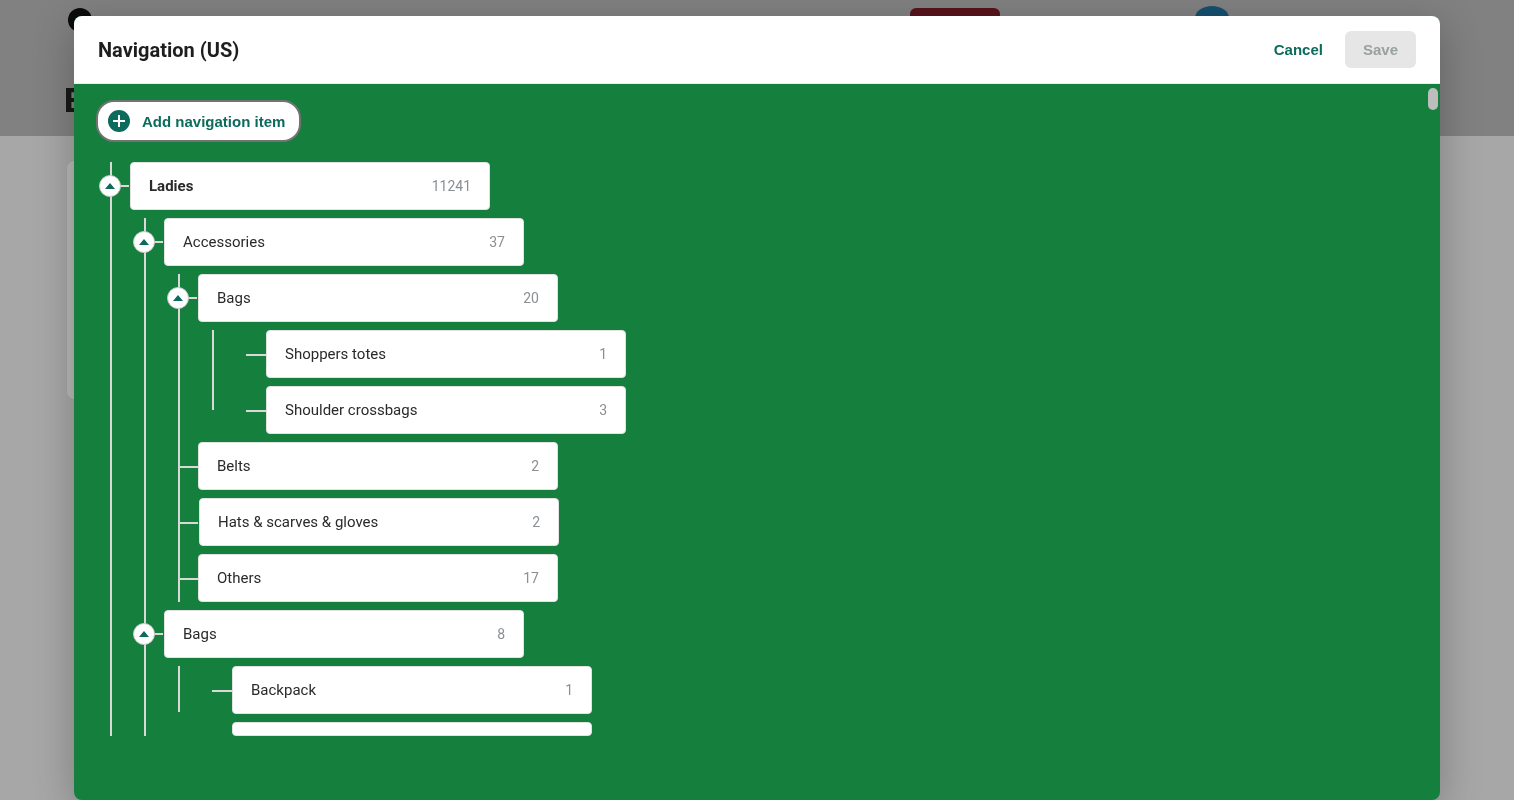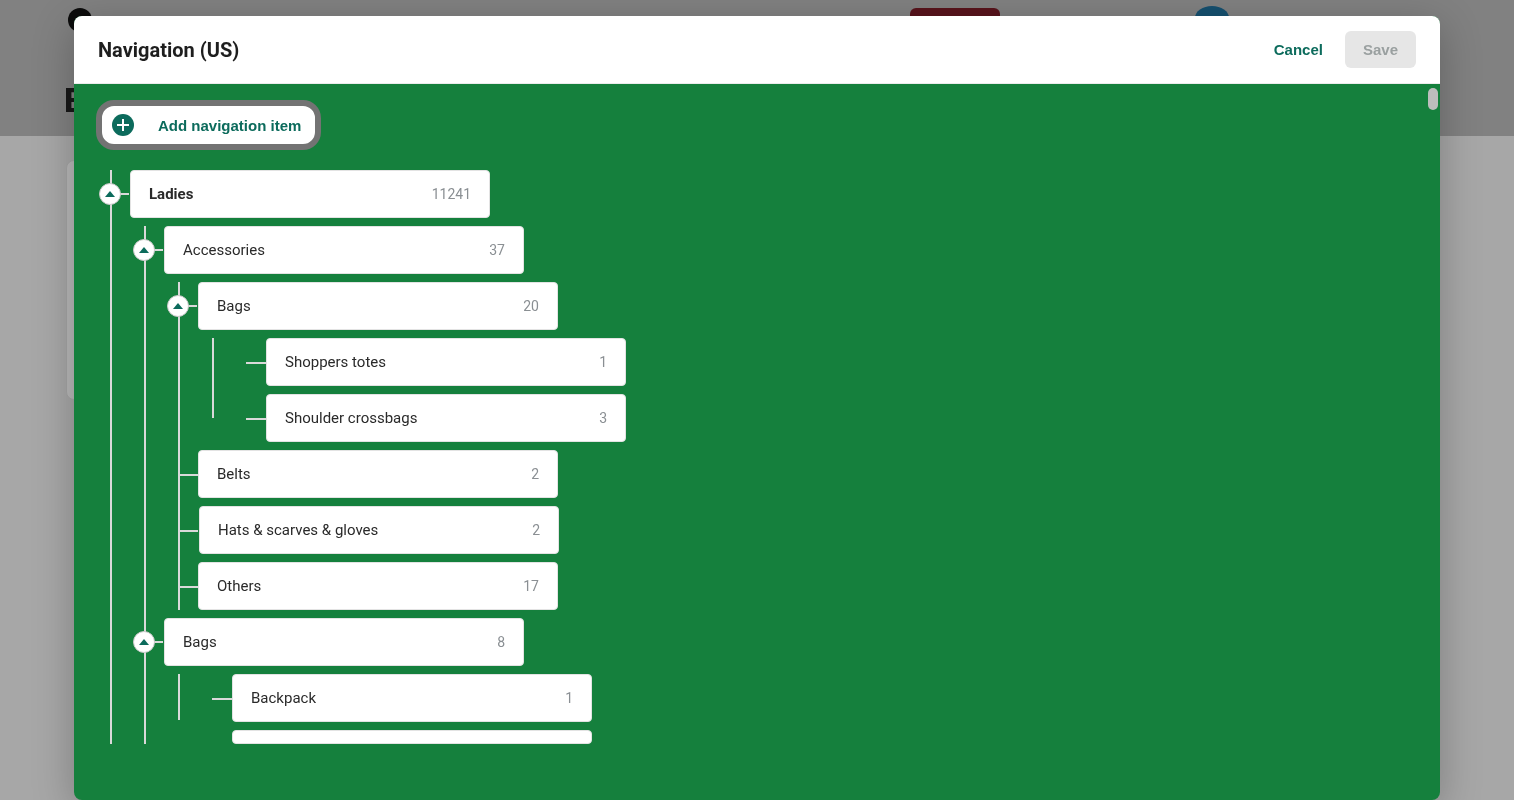--- a/index.html
+++ b/index.html
@@ -36,22 +36,22 @@
   .modal-title { font-size: 20px; font-weight: 700; color: #1e1e1e; }
   .modal-actions { display: flex; align-items: center; gap: 22px; }
   .btn-cancel { color: #0c6b5c; font-weight: 600; font-size: 15px; cursor: pointer; background: none; border: none; }
   .btn-save { background: #e6e6e6; color: #9aa0a0; border: none; border-radius: 6px; padding: 10px 18px; font-weight: 600; font-size: 15px; cursor: not-allowed; }
 
   .modal-body { position: relative; padding: 16px 22px 0 22px; height: calc(100% - 68px); overflow: hidden; }
 
   .scroll-indicator { position: absolute; right: 2px; top: 4px; width: 10px; height: 22px; background: #bdbdbd; border-radius: 5px; }
 
   .add-btn {
-    display: inline-flex; align-items: center; gap: 24px;
-    background: #ffffff; border: 6px solid #737373; border-radius: 18px;
+    display: inline-flex; align-items: center; gap: 12px;
+    background: #ffffff; border: 2px solid #737373; border-radius: 18px;
     padding: 8px 14px 8px 10px; cursor: pointer;
   }
   .plus-circle { width: 22px; height: 22px; border-radius: 50%; background: #0c6b5c; display: inline-flex; align-items: center; justify-content: center; }
   .plus-circle svg { width: 12px; height: 12px; fill: #fff; }
   .add-label { color: #0c6b5c; font-weight: 700; font-size: 15px; }
 
   .tree { position: relative; margin-top: 20px; }
   
   :root { --line: #d9d9d9; --node-border: #e3e3e3; --teal: #0c6b5c; --count: #8a8f93; }
 

